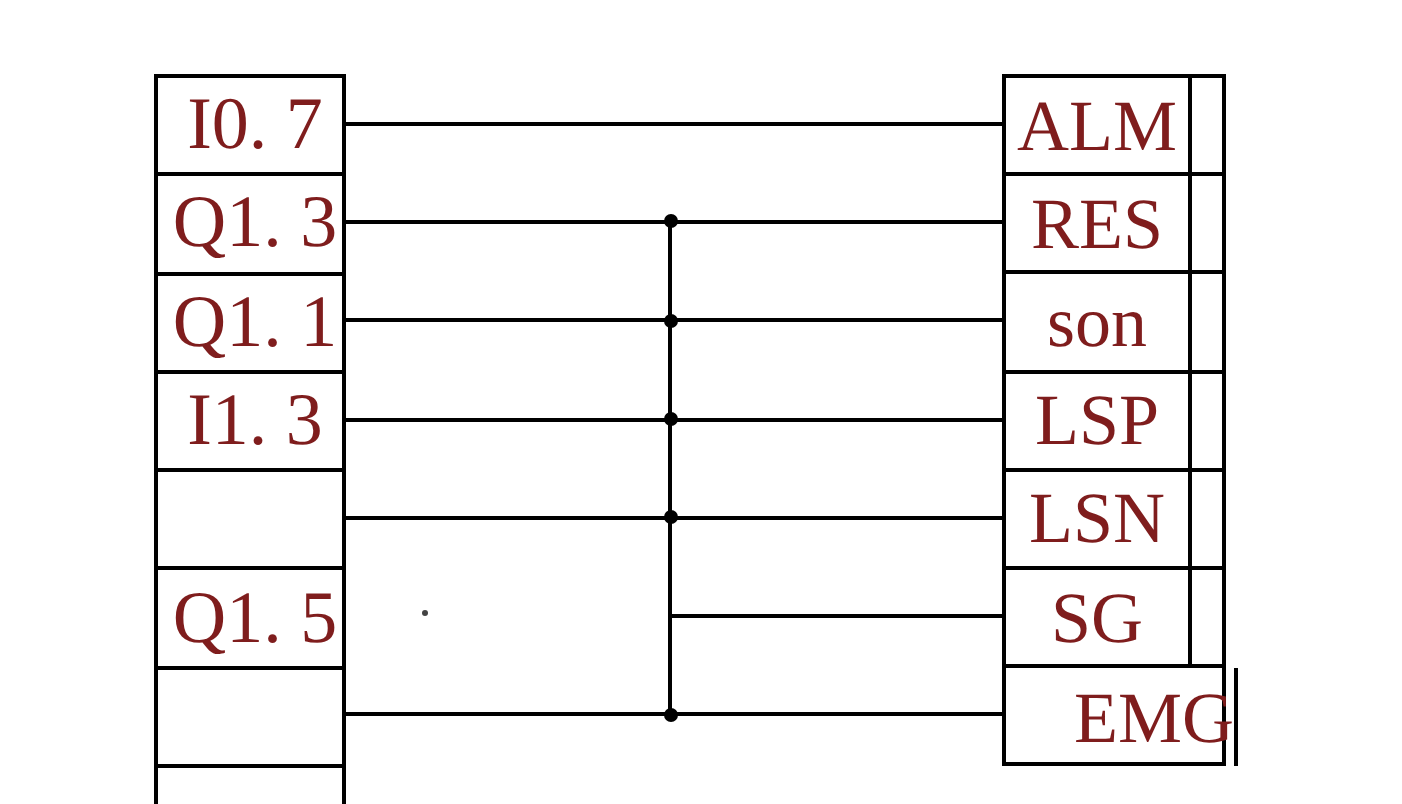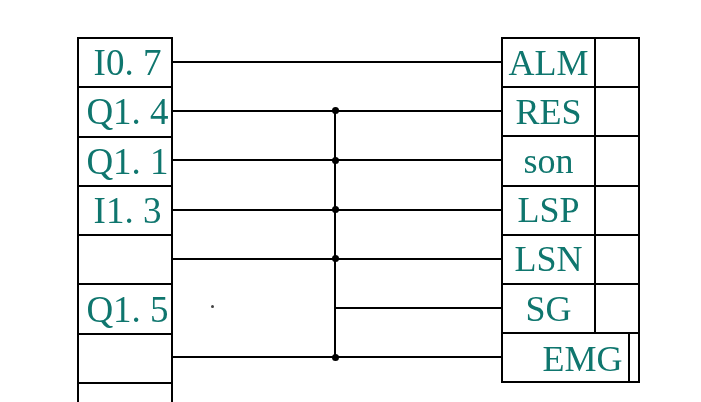--- a/index.html
+++ b/index.html
@@ -4,21 +4,21 @@
 <style>
   html, body {
     margin: 0; padding: 0; background: #ffffff;
   }
   #canvas {
     position: relative;
     width: 701px; height: 402px;
     background: #ffffff;
     overflow: hidden;
     font-family: "Liberation Serif", "DejaVu Serif", serif;
-    color: #0f766e;
+    color: #7f1d1d;
   }
   
   #left-table {
     position: absolute;
     left: 77px; top: 37px;
     width: 96px; height: 398px;
     border: 2px solid #000;
     box-sizing: border-box;
     background: transparent;
   }
@@ -32,21 +32,21 @@
     font-size: 37px;
     line-height: 1;
     white-space: nowrap;
     padding-left: 5px;
     letter-spacing: 0px;
   }
   
   #right-table {
     position: absolute;
     left: 501px; top: 37px;
-    width: 139px; height: 346px;
+    width: 112px; height: 346px;
     border: 2px solid #000;
     box-sizing: border-box;
     background: transparent;
   }
   .rrow {
     box-sizing: border-box;
     height: 49.2px;
     border-bottom: 2px solid #000;
     display: flex;
     align-items: stretch;
@@ -87,21 +87,21 @@
       <div class="dot" style="left: 331.5px; top: 156.75px;"></div>
       <div class="dot" style="left: 331.5px; top: 206.05px;"></div>
       <div class="dot" style="left: 331.5px; top: 255.35px;"></div>
       <div class="dot" style="left: 331.5px; top: 353.95px;"></div>
     </div>
   <div id="left-table">
       <div class="lrow">
         <div class="sig">I0. 7</div>
       </div>
       <div class="lrow">
-        <div class="sig">Q1. 4</div>
+        <div class="sig">Q1. 3</div>
       </div>
       <div class="lrow">
         <div class="sig">Q1. 1</div>
       </div>
       <div class="lrow">
         <div class="sig">I1. 3</div>
       </div>
       <div class="lrow">
         <div class="sig"></div>
       </div>

